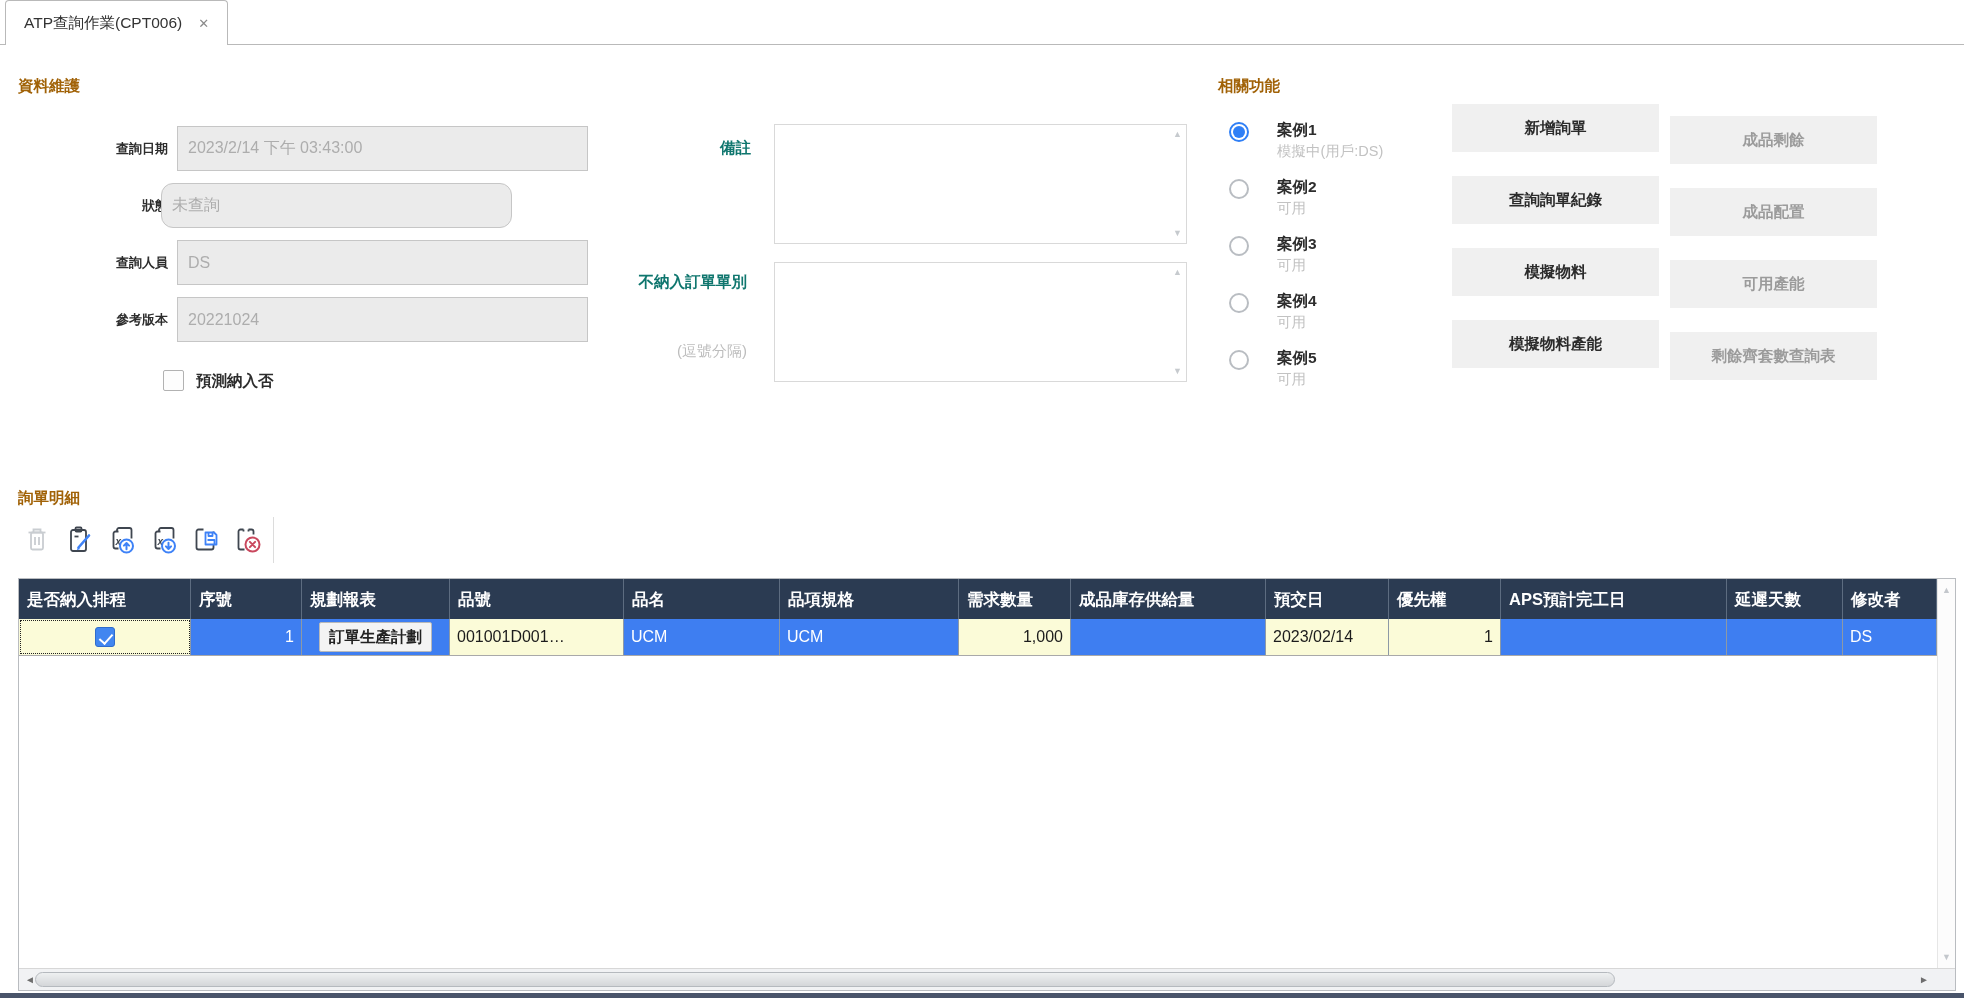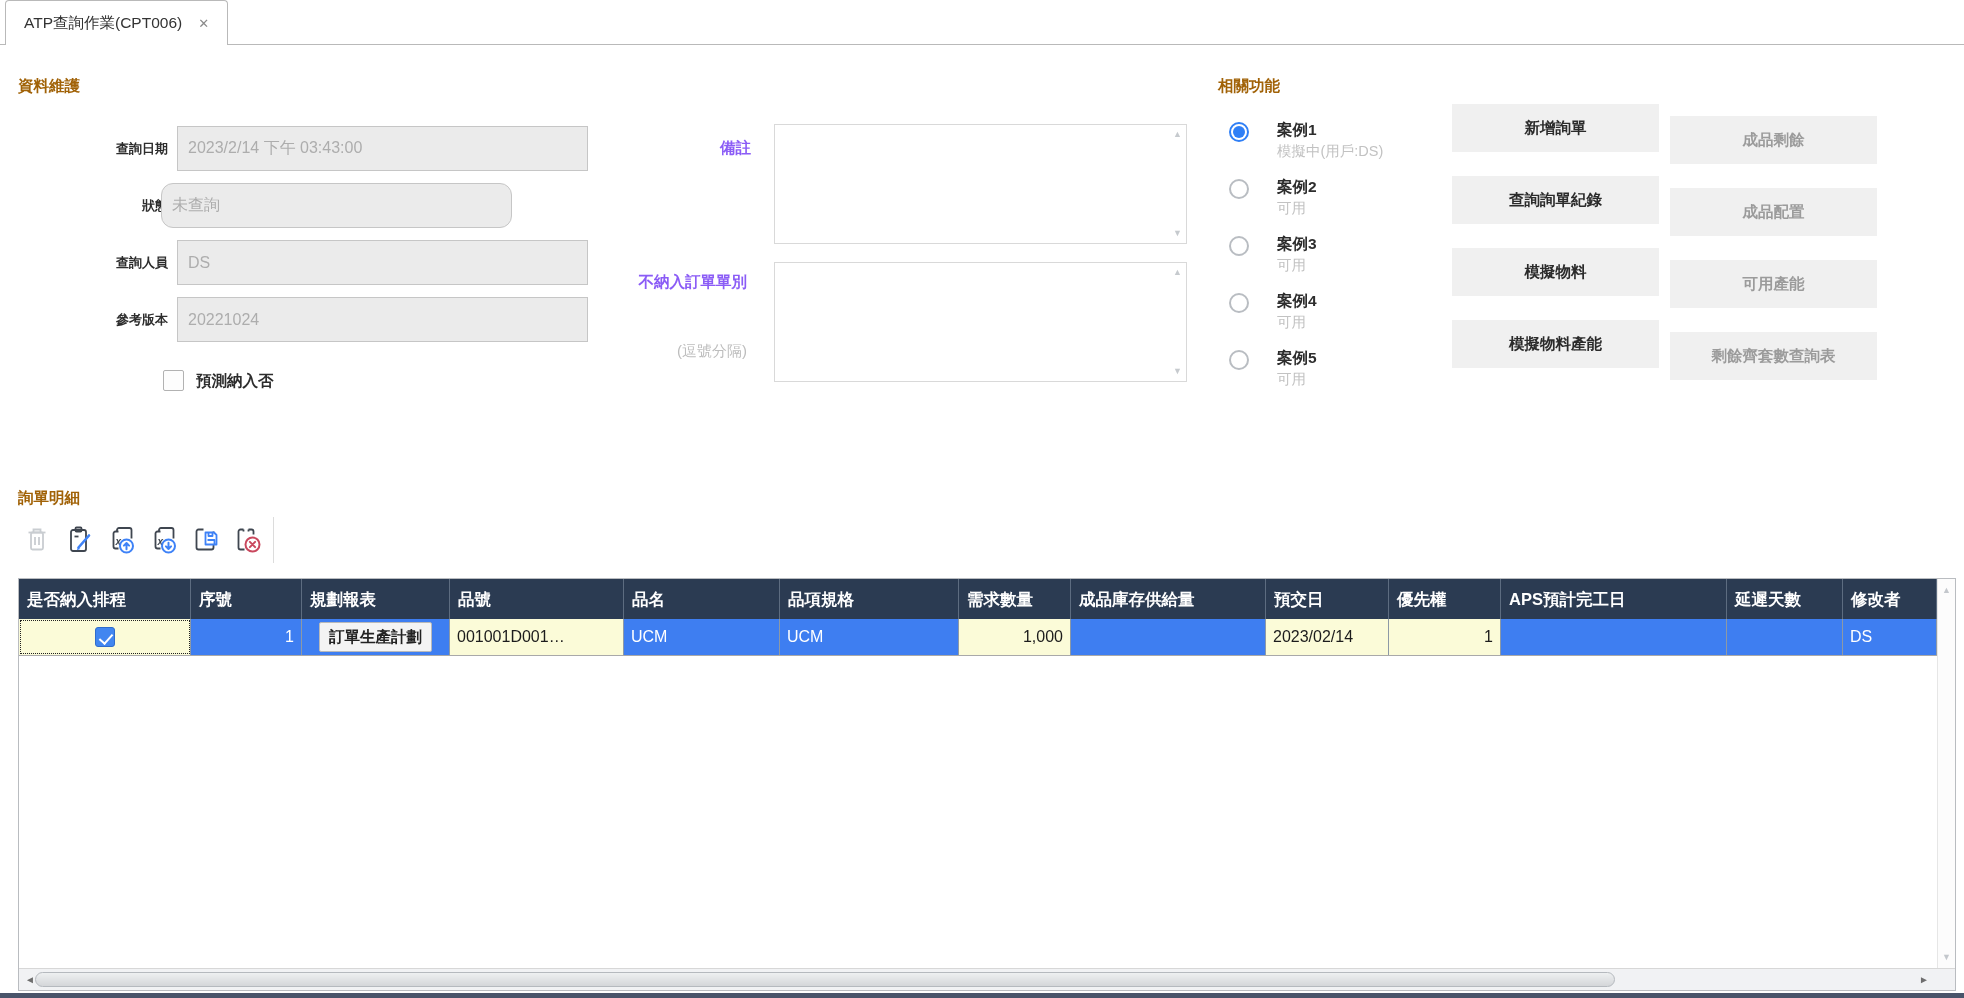--- a/index.html
+++ b/index.html
@@ -19,21 +19,21 @@
   .sec-title { position:absolute; font-size:15.5px; font-weight:700; color:#a16207; white-space:nowrap; }
 
   
   .form-label { position:absolute; width:120px; height:45px; line-height:45px; text-align:right;
                 font-size:13px; font-weight:600; color:#2d2d2d; white-space:nowrap; }
   .dis-input { position:absolute; height:45px; background:#ebebeb; border:1px solid #c6c6c6;
                color:#adadad; font-size:16px; padding:0 10px; font-family:inherit; }
   .cbx { position:absolute; width:21px; height:21px; background:#fdfdfd; border:1px solid #b2b2b2; border-radius:2px; cursor:pointer; }
   .cbx-label { position:absolute; height:22px; line-height:22px; font-size:15.5px; font-weight:600; color:#2d2d2d; }
 
-  .ta-label { position:absolute; text-align:right; font-size:15.5px; font-weight:600; color:#8b5cf6; white-space:nowrap; }
+  .ta-label { position:absolute; text-align:right; font-size:15.5px; font-weight:600; color:#0f766e; white-space:nowrap; }
   .ta-hint  { position:absolute; text-align:right; font-size:15px; color:#bdbdbd; white-space:nowrap; }
   .ta-wrap { position:absolute; background:#fff; border:1px solid #d9d9d9; }
   .ta-wrap textarea { width:100%; height:100%; border:none; outline:none; resize:none;
                       font-family:inherit; font-size:15px; padding:6px 20px 6px 8px; background:transparent; }
   .ta-arrow { position:absolute; right:4px; font-size:9px; color:#c6cace; pointer-events:none; line-height:9px; }
   .ta-arrow.up { top:5px; } .ta-arrow.dn { bottom:5px; }
 
   
   .case-list { position:absolute; left:1229px; top:114px; width:225px; }
   .case-row { position:relative; height:57px; cursor:pointer; }

